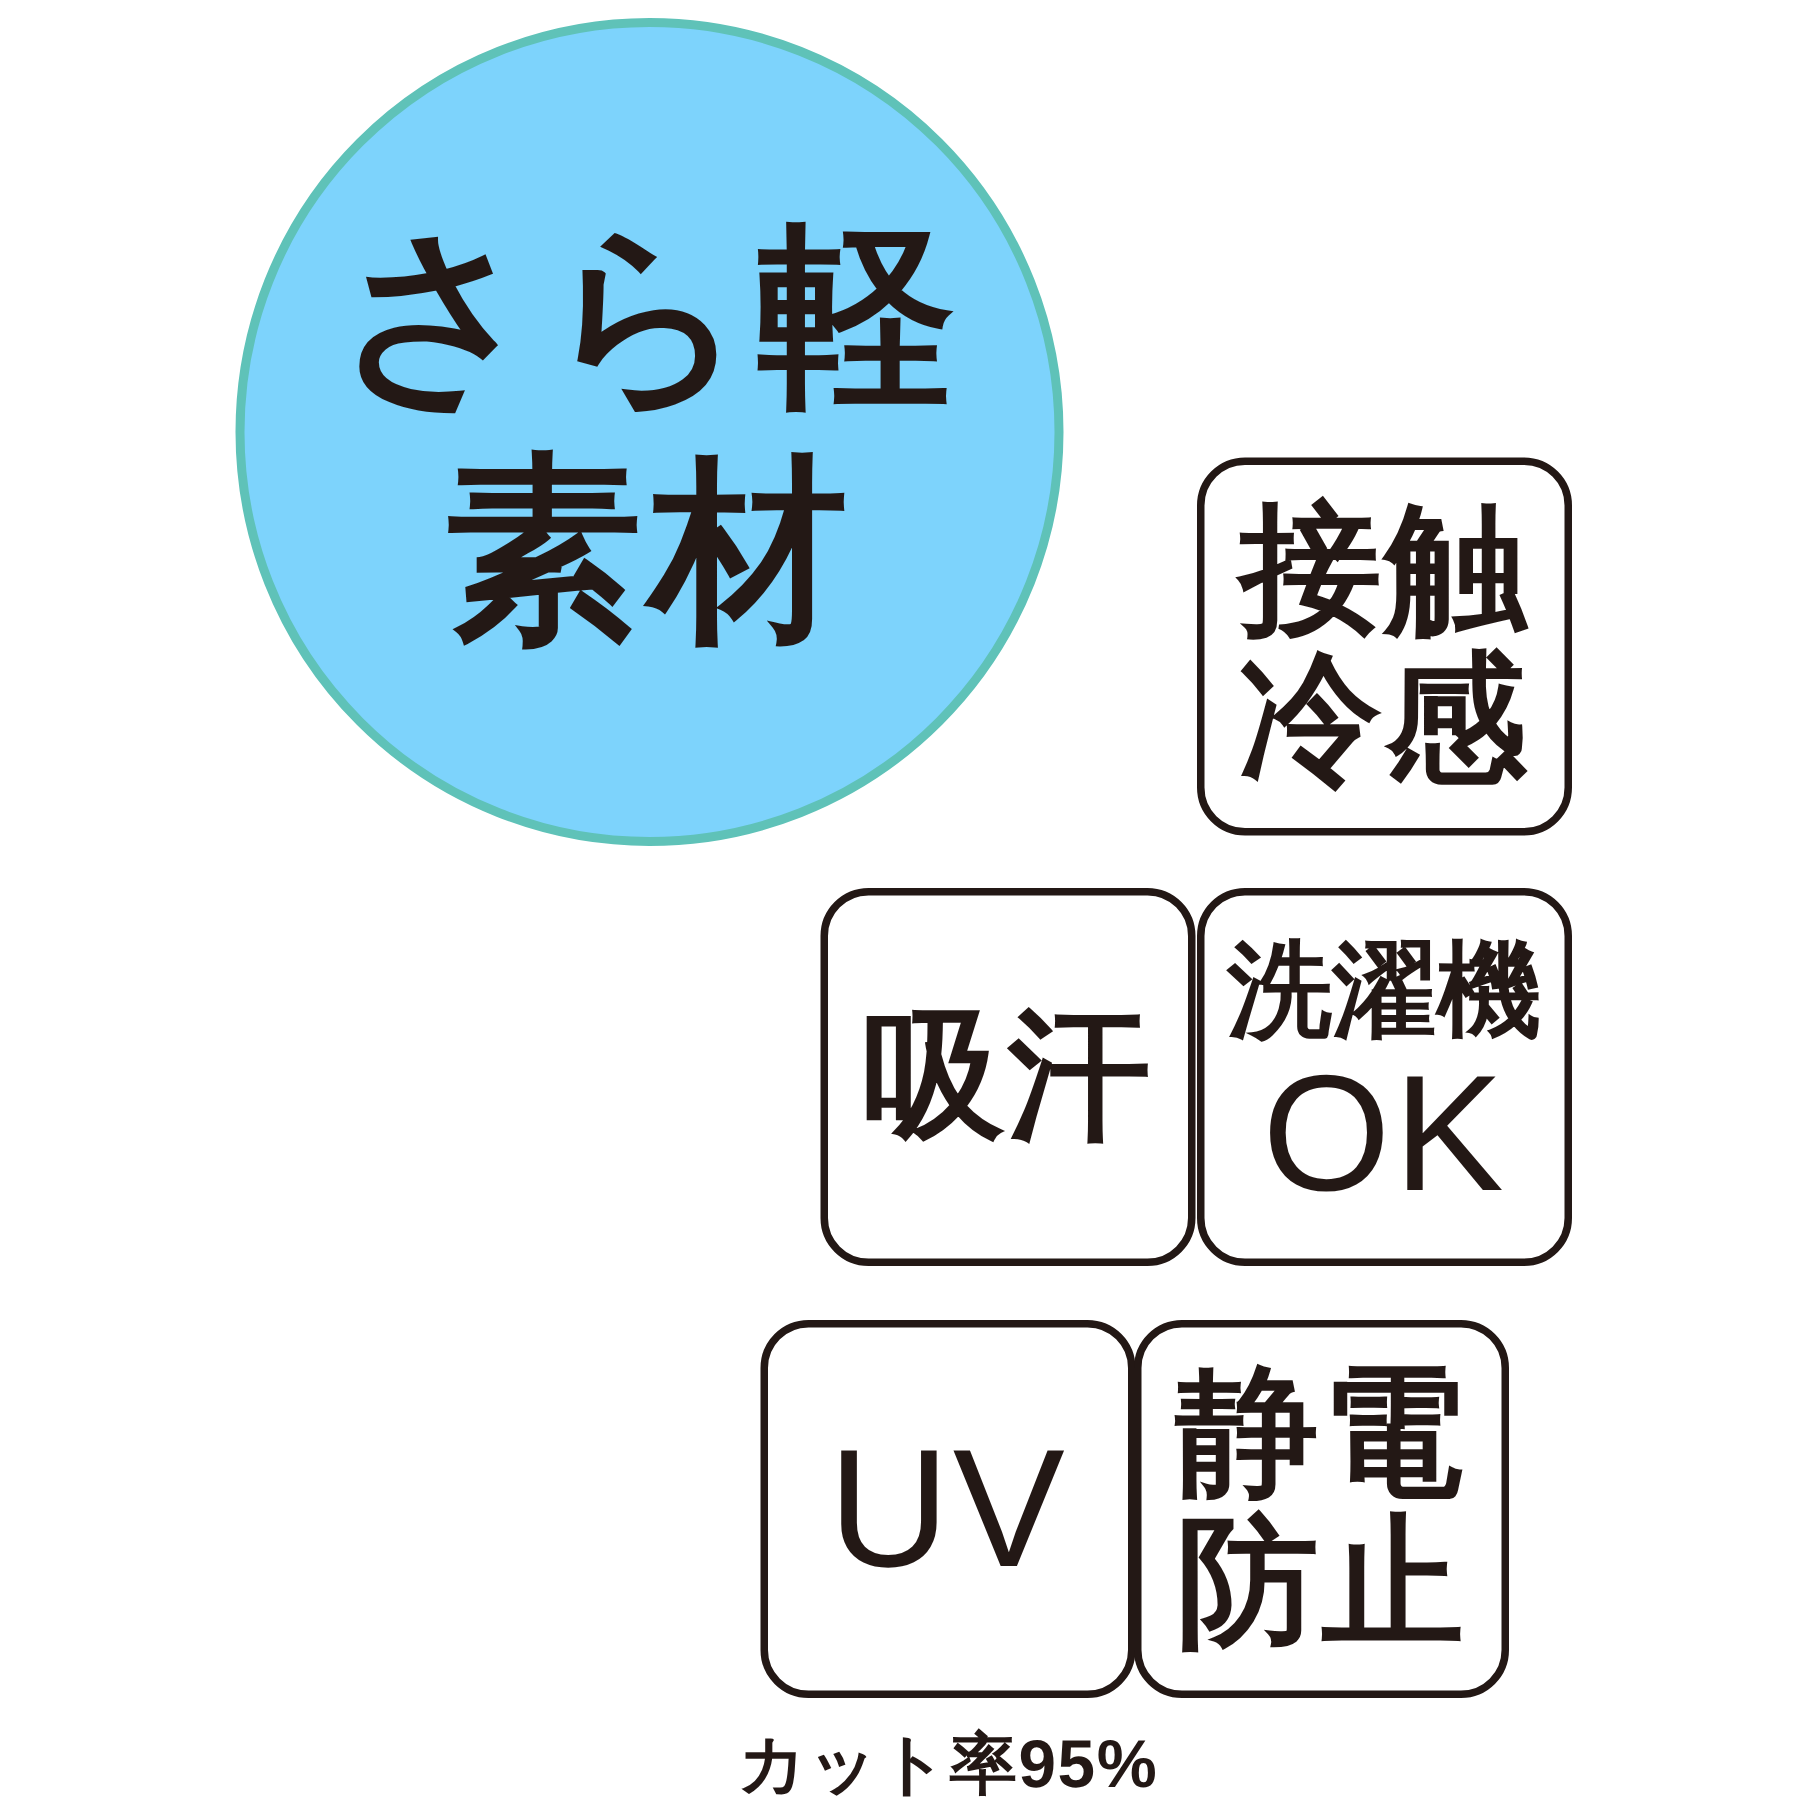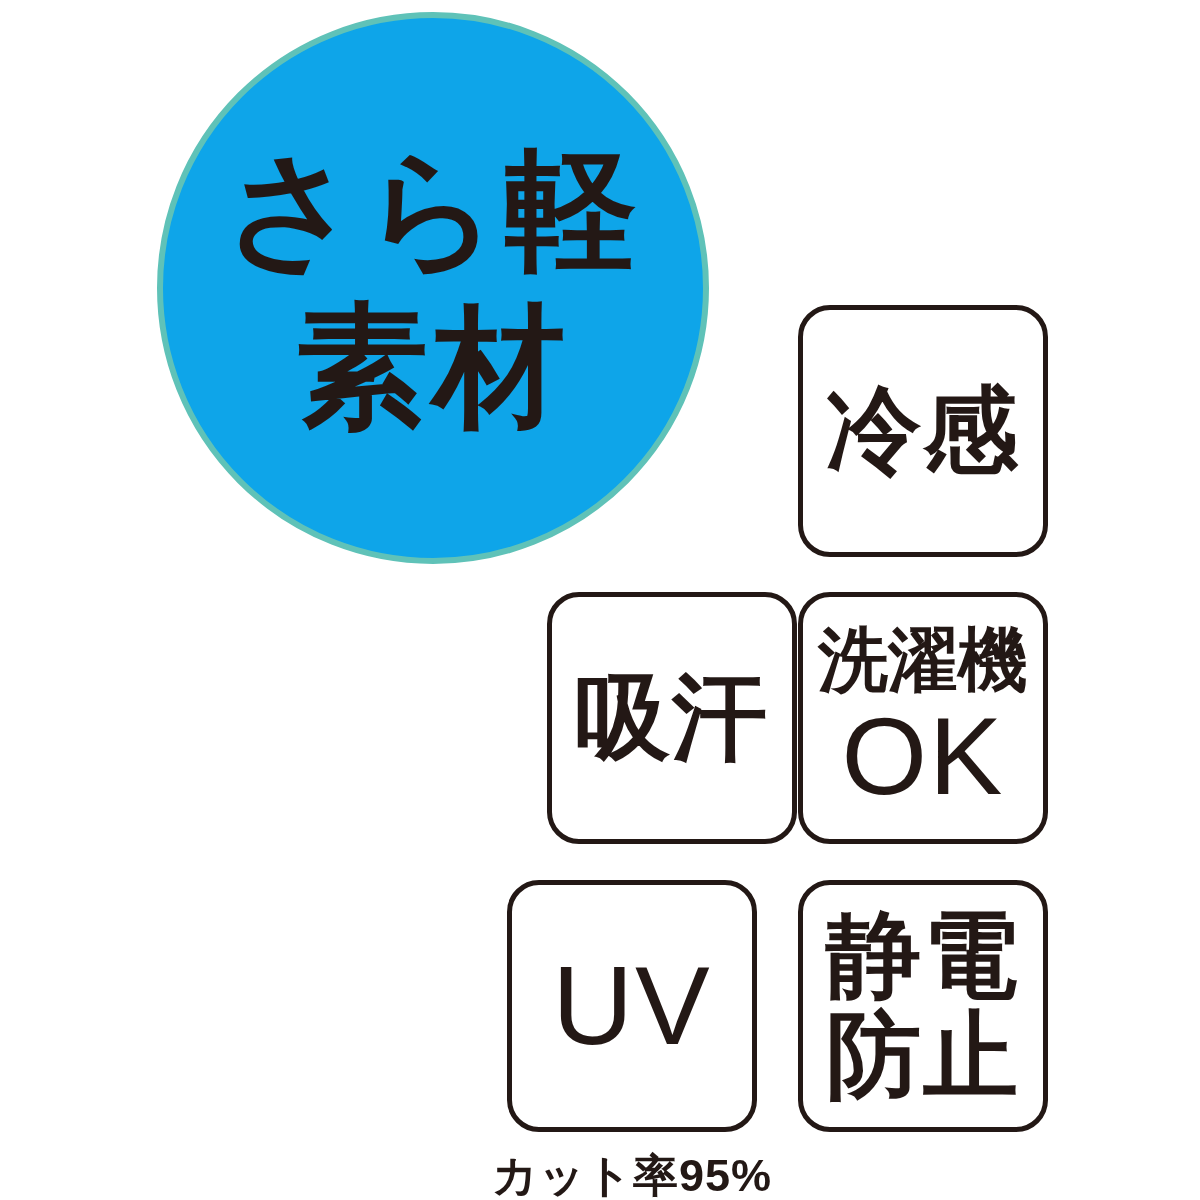--- a/index.html
+++ b/index.html
@@ -20,21 +20,21 @@
   
   .material-circle {
     position: absolute;
     left: 157px;
     top: 12px;
     width: 552px;
     height: 552px;
     box-sizing: border-box;
     border: 6px solid #5fc2b8;
     border-radius: 50%;
-    background: #0ea5e9;
+    background: #7dd3fc;
     display: flex;
     flex-direction: column;
     align-items: center;
     justify-content: center;
     gap: 11px;
   }
   .material-circle .circle-line {
     font-size: 132px;
     font-weight: 900;
     line-height: 1.1;
@@ -91,21 +91,21 @@
     line-height: 1.0;
     letter-spacing: 1px;
     white-space: nowrap;
     margin-top: 10px;
   }
 
   #badge-cool   { left: 798px; top: 305px; }
   #badge-sweat  { left: 507px; top: 592px; margin-left: 40px; }
   #badge-wash   { left: 798px; top: 592px; }
   #badge-uv     { left: 507px; top: 880px; text-align: center; }
-  #badge-static { left: 798px; top: 880px; }
+  #badge-static { left: 756px; top: 880px; }
 
   .footnote {
     position: absolute;
     left: 490px;
     top: 1146px;
     width: 284px;
     text-align: center;
     font-size: 45px;
     font-weight: 900;
     letter-spacing: 1px;
@@ -116,20 +116,21 @@
 <body>
 
 <div class="canvas">
 
   <div class="material-circle">
     <div class="circle-line">さら軽</div>
     <div class="circle-line">素材</div>
   </div>
 
   <div class="badge" id="badge-cool">
+    <div class="kanji-lg">接触</div>
     <div class="kanji-lg">冷感</div>
   </div>
 
   <div class="badge" id="badge-sweat">
     <div class="kanji-lg">吸汗</div>
   </div>
 
   <div class="badge" id="badge-wash">
     <div class="kanji-md">洗濯機</div>
     <div class="latin-light">OK</div>

